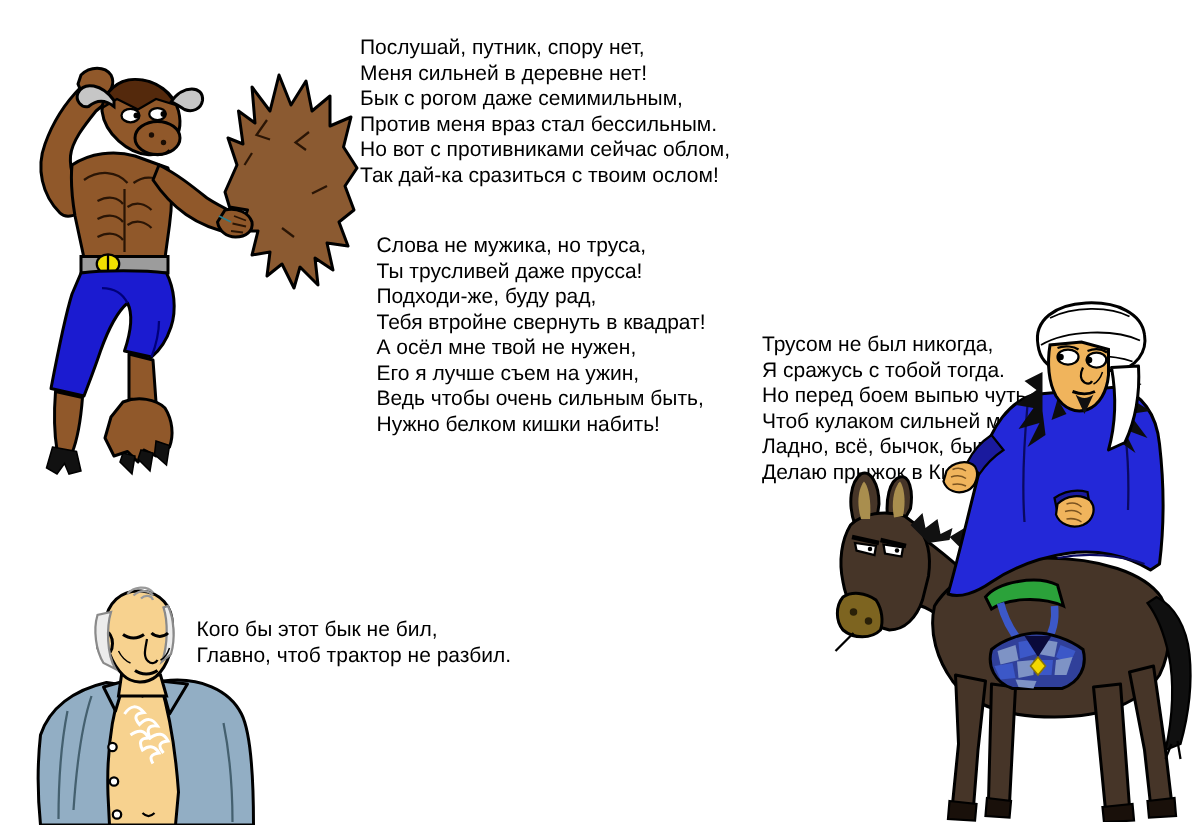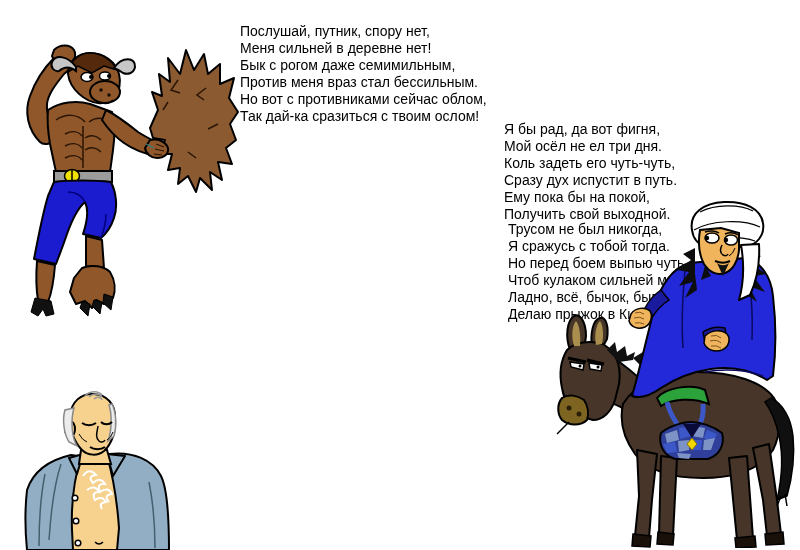--- a/index.html
+++ b/index.html
@@ -13,32 +13,36 @@
 <body>
 
 <div id="page">
 
   <div class="speech" style="left:240px;top:23px;">Послушай, путник, спору нет,
 Меня сильней в деревне нет!
 Бык с рогом даже семимильным,
 Против меня враз стал бессильным.
 Но вот с противниками сейчас облом,
 Так дай-ка сразиться с твоим ослом!</div>
-  <div class="speech" style="left:504px;top:121px;">Я бы рад, да вот фигня,
-Мой осёл не ел три дня.
-Коль задеть его чуть-чуть,
-Сразу дух испустит в путь.
-Ему пока бы на покой,
-Получить свой выходной.</div>
+  <div class="speech" style="left:251px;top:155px;">Слова не мужика, но труса,
+Ты трусливей даже прусса!
+Подходи-же, буду рад,
+Тебя втройне свернуть в квадрат!
+А осёл мне твой не нужен,
+Его я лучше съем на ужин,
+Ведь чтобы очень сильным быть,
+Нужно белком кишки набить!</div>
   <div class="speech" style="left:508px;top:221px;">Трусом не был никогда,
 Я сражусь с тобой тогда.
 Но перед боем выпью чуть,
 Чтоб кулаком сильней махнуть.
 Ладно, всё, бычок, бывай,
 Делаю прыжок в Китай!</div>
+  <div class="speech" style="left:131px;top:411px;">Кого бы этот бык не бил,
+Главно, чтоб трактор не разбил.</div>
 
   <svg class="art" style="left:10px;top:40px;" width="230" height="290" viewBox="0 0 230 290">
 
     <g stroke="#000" stroke-width="2" stroke-linejoin="round" fill="#8b5a31">
       <path d="M140,88 L148,70 L142,52 L152,56 L149,34 L160,42 L158,18 L170,34 L176,10 L184,30 L194,14
                L198,34 L210,24 L210,44 L224,38 L219,58 L228,72 L220,84 L226,100 L216,108 L222,124
                L208,122 L212,140 L200,132 L202,150 L190,138 L186,152 L178,136 L168,144 L170,128
                L158,130 L162,114 L150,114 L155,100 L143,98 Z"></path>
     </g>
     <g stroke="#2a1505" stroke-width="1.5" fill="none">

